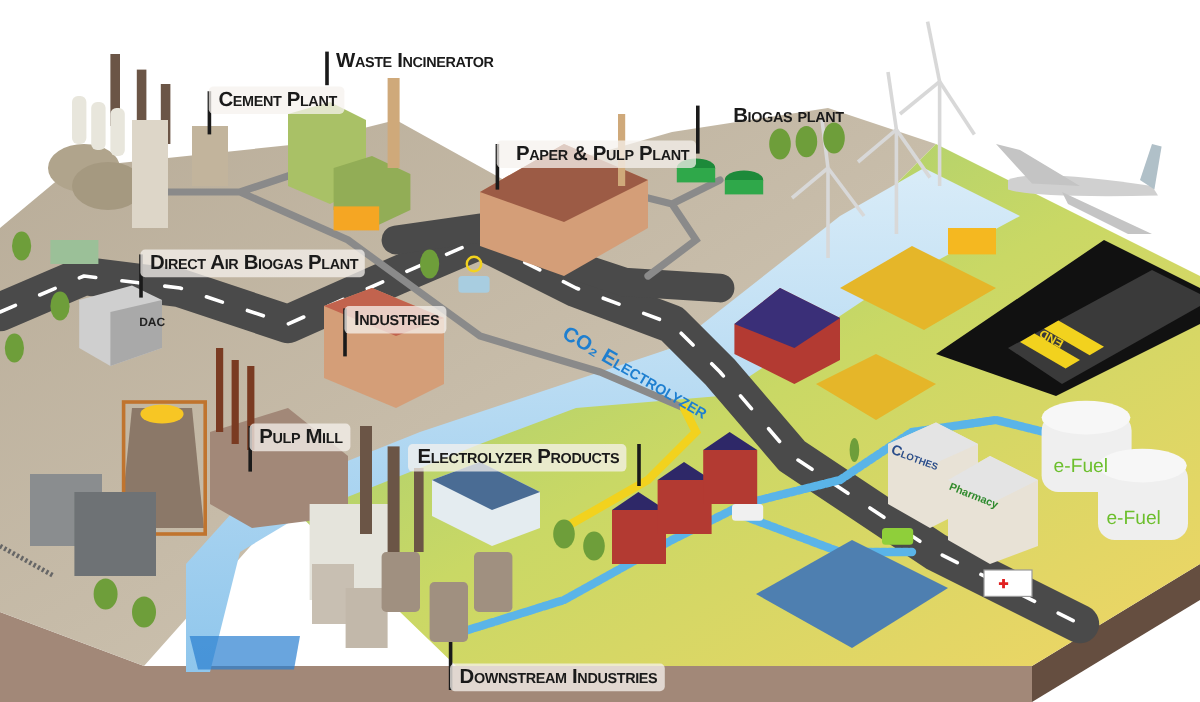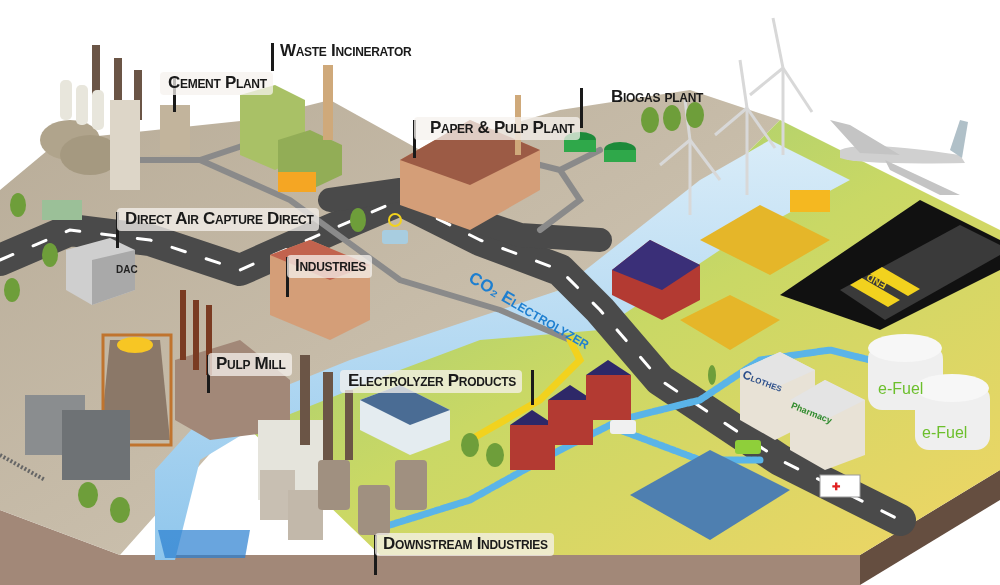--- a/index.html
+++ b/index.html
@@ -238,37 +238,37 @@
 
 <span class="sign" style="left:70px;top:264px;font-size:10px;color:#222;padding-left:46px;">DAC</span>
 <span class="sign" style="left:742px;top:374px;font-size:12px;color:#2a4d8a;transform:rotate(20deg);font-variant:small-caps;">Clothes</span>
 <span class="sign" style="left:790px;top:408px;font-size:9px;color:#2e8a2e;transform:rotate(22deg);">Pharmacy</span>
 <span class="sign" style="left:866px;top:276px;font-size:10px;color:#f2d21e;transform:rotate(208deg);">END</span>
 <span class="sign" style="left:878px;top:380px;font-size:16px;color:#6cbf2c;font-weight:400;">e-Fuel</span>
 <span class="sign" style="left:922px;top:424px;font-size:16px;color:#6cbf2c;font-weight:400;">e-Fuel</span>
 <span class="sign" style="left:475px;top:268px;font-size:17px;color:#1e7fd0;transform:rotate(30deg);transform-origin:left top;font-variant:small-caps;">CO₂ Electrolyzer</span>
 
 <div class="leader" style="left:173px;top:76px;height:36px;"></div>
-<span class="label" style="left:160px;top:72px;">Cement Plant</span>
+<span class="label" style="left:174px;top:72px;">Cement Plant</span>
 
 <div class="leader" style="left:271px;top:43px;height:28px;"></div>
 <span class="label nobg" style="left:272px;top:40px;">Waste Incinerator</span>
 
 <div class="leader" style="left:413px;top:120px;height:38px;"></div>
 <span class="label" style="left:414px;top:117px;padding-left:16px;">Paper &amp; Pulp Plant</span>
 
 <div class="leader" style="left:580px;top:88px;height:40px;"></div>
 <span class="label nobg" style="left:603px;top:86px;">Biogas plant</span>
 
 <div class="leader" style="left:116px;top:212px;height:36px;"></div>
-<span class="label" style="left:117px;top:208px;">Direct Air Capture Direct</span>
+<span class="label" style="left:117px;top:208px;">Direct Air Biogas Plant</span>
 
 <div class="leader" style="left:286px;top:257px;height:40px;"></div>
 <span class="label" style="left:287px;top:255px;">Industries</span>
 
 <div class="leader" style="left:207px;top:355px;height:38px;"></div>
 <span class="label" style="left:208px;top:353px;">Pulp Mill</span>
 
 <div class="leader" style="left:531px;top:370px;height:35px;"></div>
 <span class="label" style="left:340px;top:370px;text-align:center;">Electrolyzer Products</span>
 
 <div class="leader" style="left:374px;top:535px;height:40px;"></div>
-<span class="label" style="left:375px;top:533px;">Downstream Industries</span>
+<span class="label" style="left:375px;top:553px;">Downstream Industries</span>
 
 </body></html>

